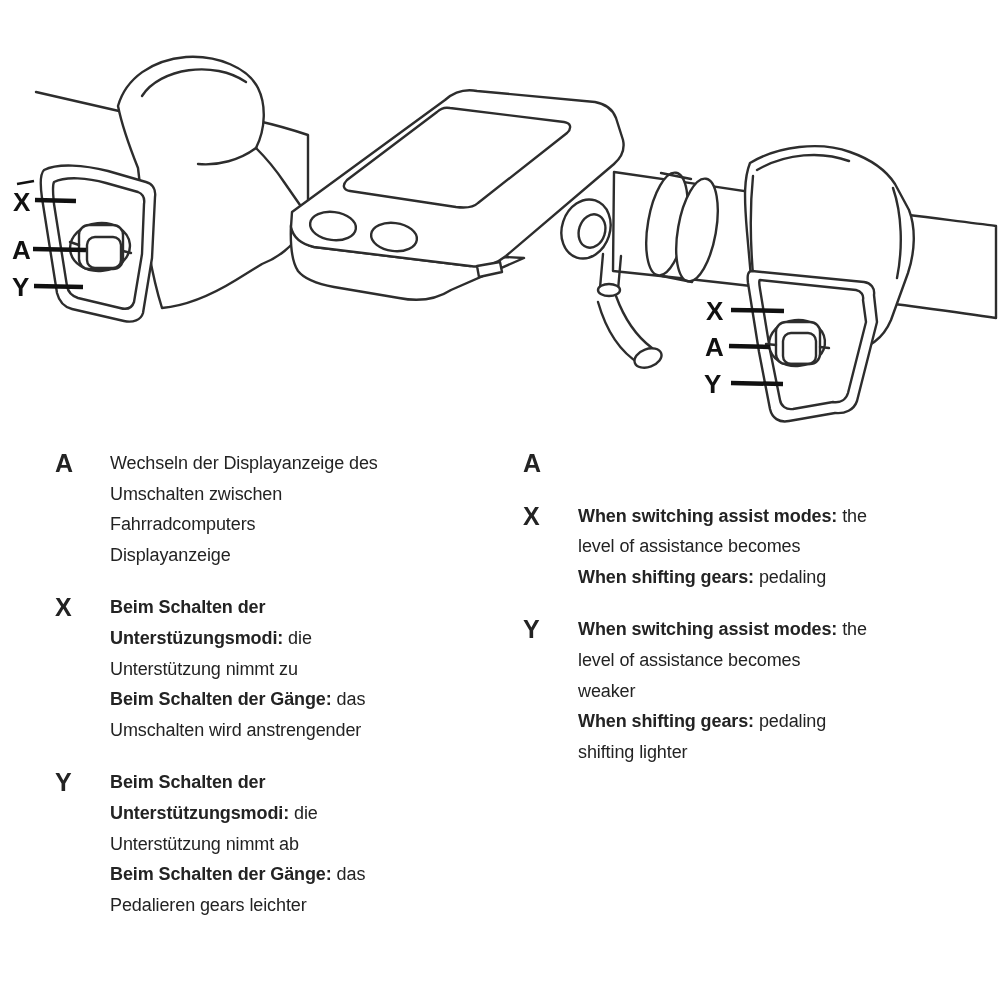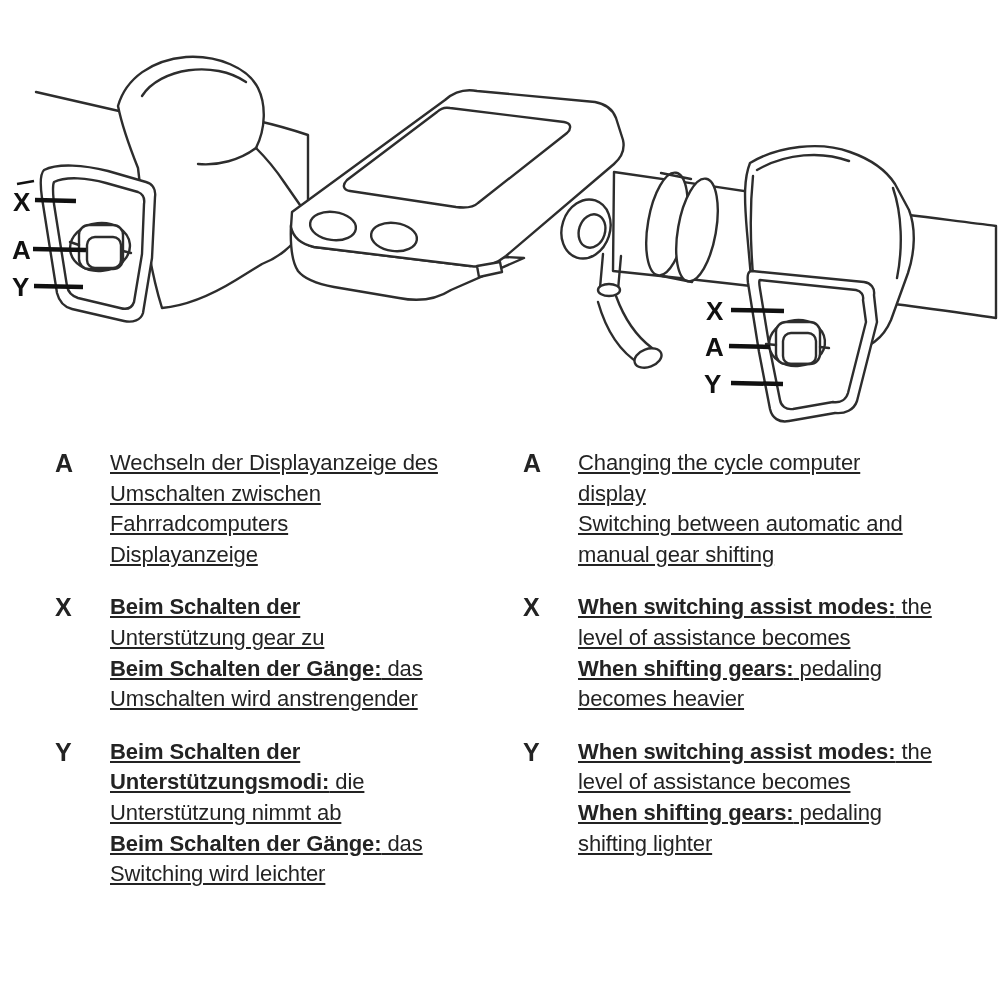--- a/index.html
+++ b/index.html
@@ -4,21 +4,21 @@
 <style>
   html,body{margin:0;padding:0;background:#fff;}
   .page{position:relative;width:1000px;height:1000px;background:#fff;overflow:hidden;
         font-family:"Liberation Sans",sans-serif;color:#232323;}
   .diagram{position:absolute;top:0;left:0;}
   .legend-col{position:absolute;top:448px;width:445px;}
   .col-de{left:55px;}
   .col-en{left:523px;}
   .entry{display:flex;margin-bottom:22px;}
   .key{flex:0 0 55px;font-weight:700;font-size:25px;line-height:30.6px;}
-  .tbody{font-size:22px;line-height:30.6px;letter-spacing:-0.1px;text-decoration:underline;}
+  .tbody{font-size:18px;line-height:30.6px;letter-spacing:-0.1px;}
   .tline span.b{font-weight:700;}
   svg text{font-family:"Liberation Sans",sans-serif;}
 </style>
 </head>
 <body>
 <div class="page">
 
 <svg class="diagram" width="1000" height="445" viewBox="0 0 1000 445">
 
   <g stroke="#2d2d2d" stroke-width="2.4" fill="none" stroke-linecap="round" stroke-linejoin="round">
@@ -120,60 +120,55 @@
           <div class="tline"><span>Wechseln der Displayanzeige des</span></div>
           <div class="tline"><span>Umschalten zwischen</span></div>
           <div class="tline"><span>Fahrradcomputers</span></div>
           <div class="tline"><span>Displayanzeige</span></div>
         </div>
   </div>
   <div class="entry">
     <div class="key">X</div>
     <div class="tbody">
           <div class="tline"><span class="b">Beim Schalten der</span></div>
-          <div class="tline"><span>Unterstützung gear zu</span></div>
+          <div class="tline"><span class="b">Unterstüzungsmodi:</span><span> die</span></div>
+          <div class="tline"><span>Unterstützung nimmt zu</span></div>
           <div class="tline"><span class="b">Beim Schalten der Gänge:</span><span> das</span></div>
           <div class="tline"><span>Umschalten wird anstrengender</span></div>
         </div>
   </div>
   <div class="entry">
     <div class="key">Y</div>
     <div class="tbody">
           <div class="tline"><span class="b">Beim Schalten der</span></div>
           <div class="tline"><span class="b">Unterstützungsmodi:</span><span> die</span></div>
           <div class="tline"><span>Unterstützung nimmt ab</span></div>
           <div class="tline"><span class="b">Beim Schalten der Gänge:</span><span> das</span></div>
-          <div class="tline"><span>Switching wird leichter</span></div>
+          <div class="tline"><span>Pedalieren gears leichter</span></div>
         </div>
   </div>
 </div>
 
 <div class="legend-col col-en">
   <div class="entry">
     <div class="key">A</div>
-    <div class="tbody">
-          <div class="tline"><span>Changing the cycle computer</span></div>
-          <div class="tline"><span>display</span></div>
-          <div class="tline"><span>Switching between automatic and</span></div>
-          <div class="tline"><span>manual gear shifting</span></div>
-        </div>
   </div>
   <div class="entry">
     <div class="key">X</div>
     <div class="tbody">
           <div class="tline"><span class="b">When switching assist modes:</span><span> the</span></div>
           <div class="tline"><span>level of assistance becomes</span></div>
           <div class="tline"><span class="b">When shifting gears:</span><span> pedaling</span></div>
-          <div class="tline"><span>becomes heavier</span></div>
         </div>
   </div>
   <div class="entry">
     <div class="key">Y</div>
     <div class="tbody">
           <div class="tline"><span class="b">When switching assist modes:</span><span> the</span></div>
           <div class="tline"><span>level of assistance becomes</span></div>
+          <div class="tline"><span>weaker</span></div>
           <div class="tline"><span class="b">When shifting gears:</span><span> pedaling</span></div>
           <div class="tline"><span>shifting lighter</span></div>
         </div>
   </div>
 </div>
 
 </div>
 
 </body></html>

